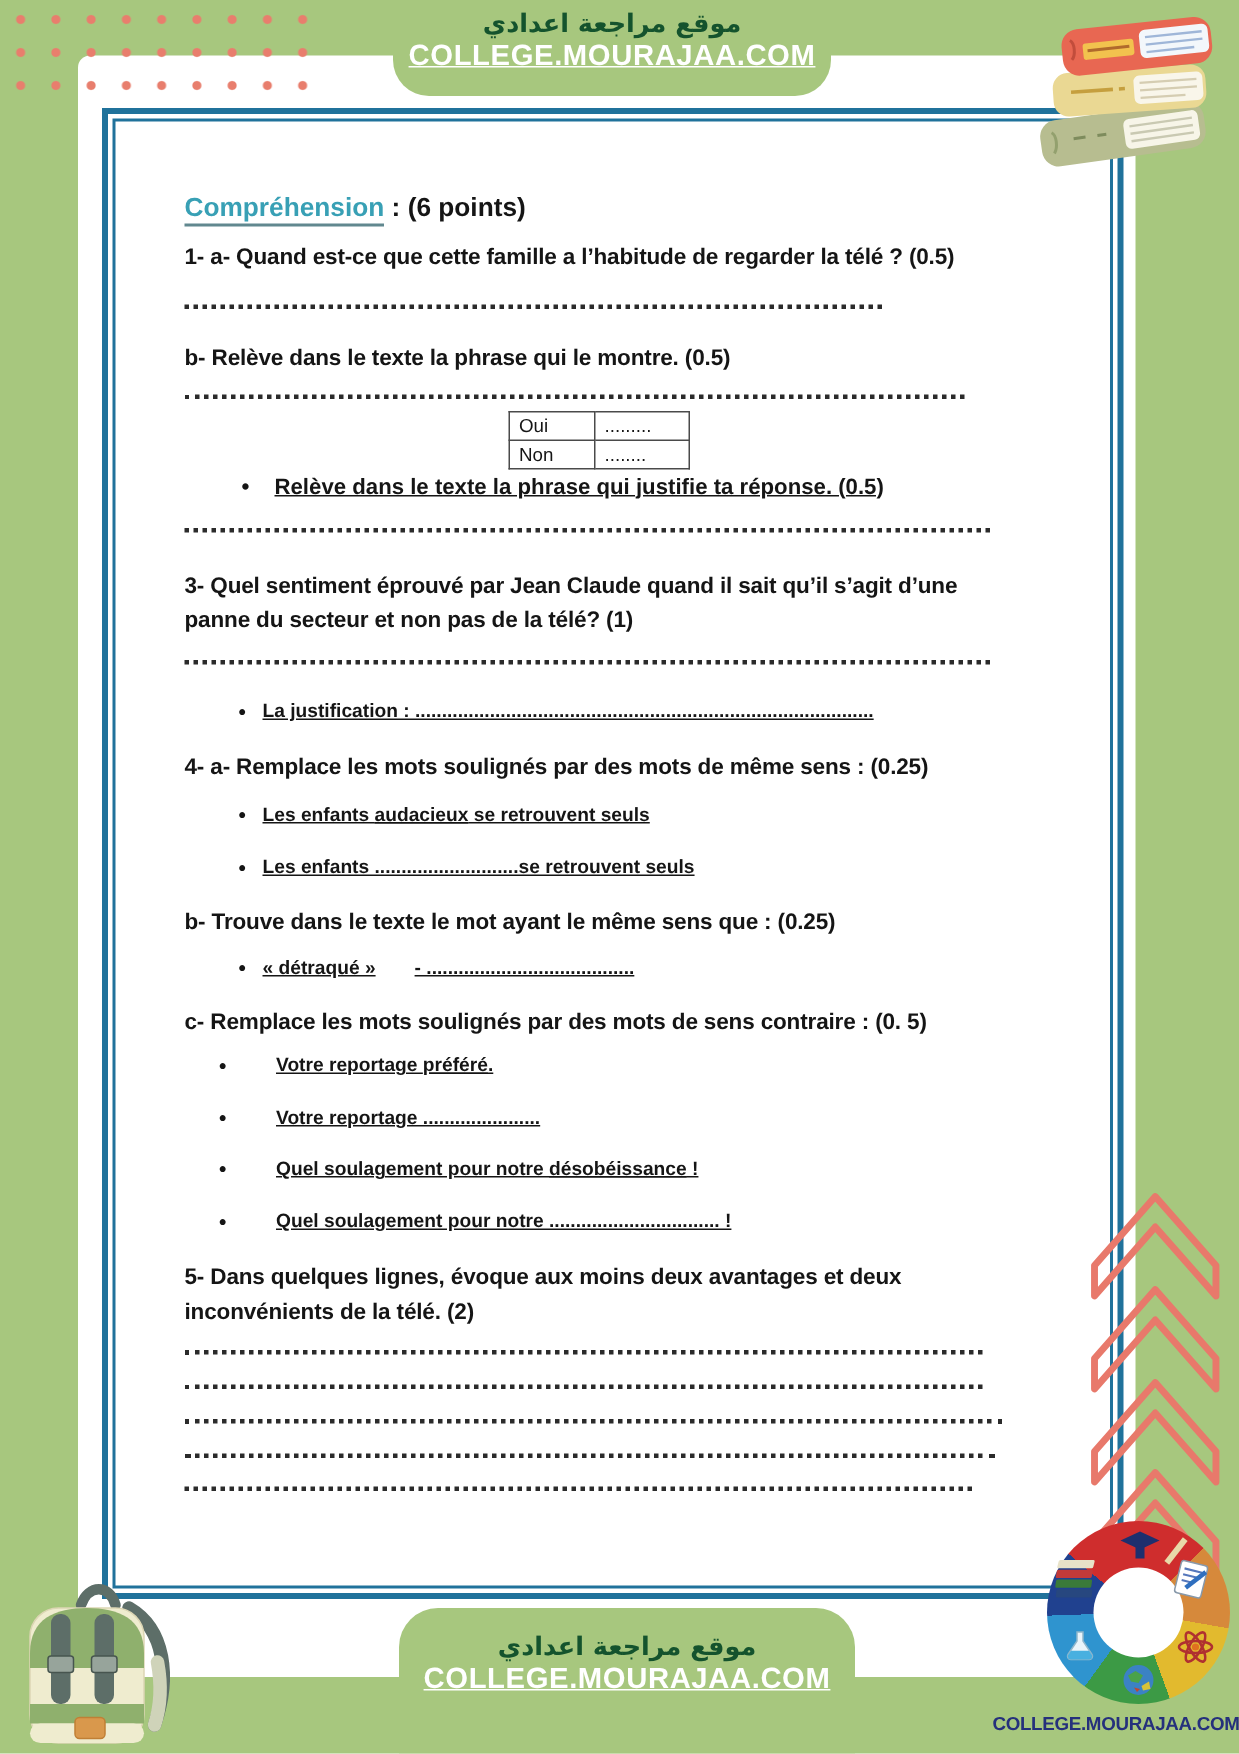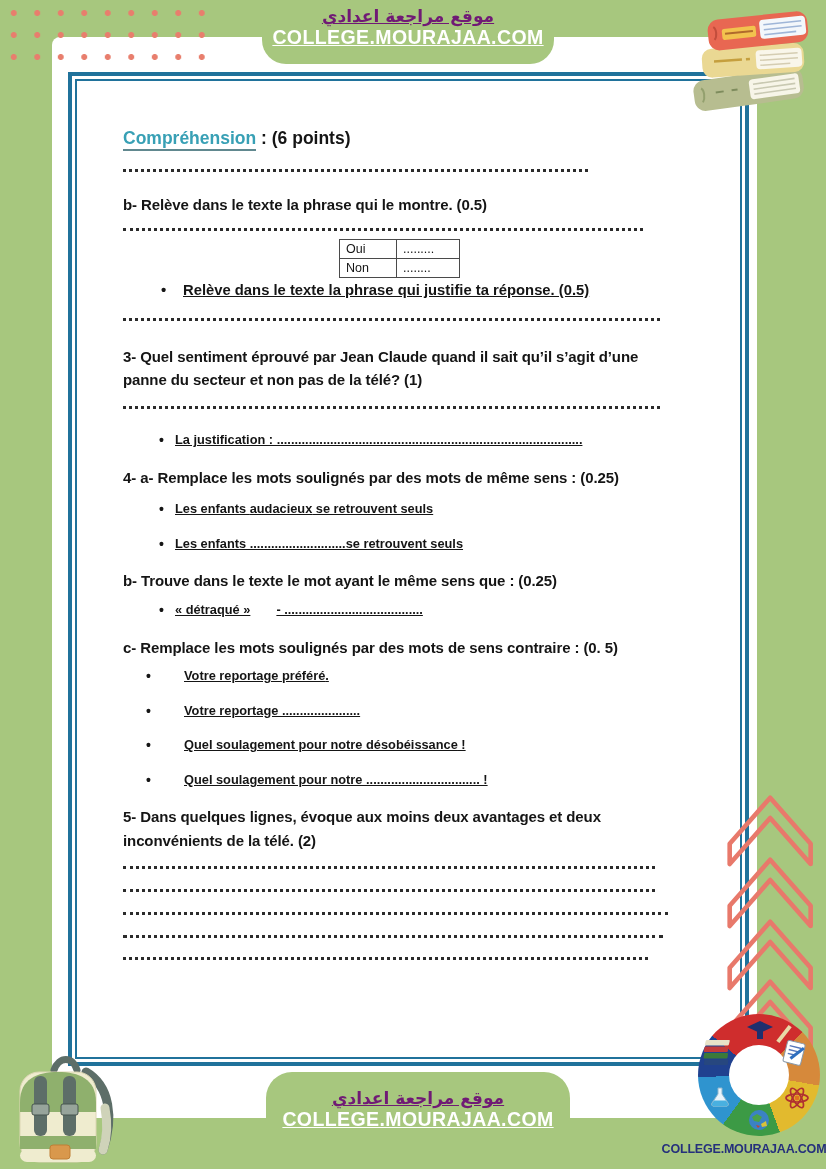--- a/index.html
+++ b/index.html
@@ -5,21 +5,21 @@
   html,body{margin:0;padding:0;}
   .page{position:relative;width:826px;height:1169px;background:#a7c77e;overflow:hidden;
         font-family:"Liberation Sans",sans-serif;color:#151515;}
   
   .paper{position:absolute;left:52px;top:37px;width:705px;height:1081px;background:#ffffff;border-radius:8px;}
   
   .top-banner{position:absolute;left:262px;top:0;width:292px;height:64px;background:#a7c77e;
               border-radius:0 0 24px 24px;text-align:center;z-index:5;}
   .bottom-banner{position:absolute;left:266px;top:1072px;width:304px;height:97px;background:#a7c77e;
               border-radius:26px 26px 0 0;text-align:center;z-index:5;}
-  .banner-ar{margin-top:6px;font-size:17px;font-weight:bold;color:#701a75;text-decoration:underline;
+  .banner-ar{margin-top:6px;font-size:17px;font-weight:bold;color:#14532d;
              direction:rtl;font-family:"DejaVu Sans",sans-serif;}
   .bottom-banner .banner-ar{margin-top:16px;}
   .banner-url{font-size:19.5px;font-weight:bold;color:#ffffff;text-decoration:underline;letter-spacing:.4px;}
   
   .dots{position:absolute;left:2px;top:2px;width:214px;height:64px;z-index:6;
         background-image:radial-gradient(circle,#e87e6d 2.6px,rgba(0,0,0,0) 3.4px);
         background-size:23.5px 22px;}
   
   .frame{position:absolute;left:68px;top:72px;width:673px;height:986px;border:4px solid #20729b;z-index:2;}
   .frame-inner{position:absolute;inset:3px;border:2px solid #20729b;box-sizing:border-box;
@@ -104,20 +104,21 @@
       <path d="M39 27 h28" stroke="#b06a2c" stroke-width="2"></path>
       <path d="M28 19 c3 2 3 10 0 13" stroke="#c24d3c" stroke-width="2" fill="none"></path>
     </g>
   </svg>
 
   <div class="frame">
     <div class="frame-inner">
 
       <p class="title"><span class="tl">Compréhension</span><span> : (6 points)</span></p>
 
+      <p class="q m-q1a">1- a- Quand est-ce que cette famille a l’habitude de regarder la télé ? (0.5)</p>
       <div class="dotline m-dot1"></div>
 
       <p class="q m-q1b">b- Relève dans le texte la phrase qui le montre. (0.5)</p>
       <div class="dotline m-dot2"></div>
 
 
       <table class="yn-table m-table">
         <tbody>
             <tr>
           <td class="c1">Oui</td>

